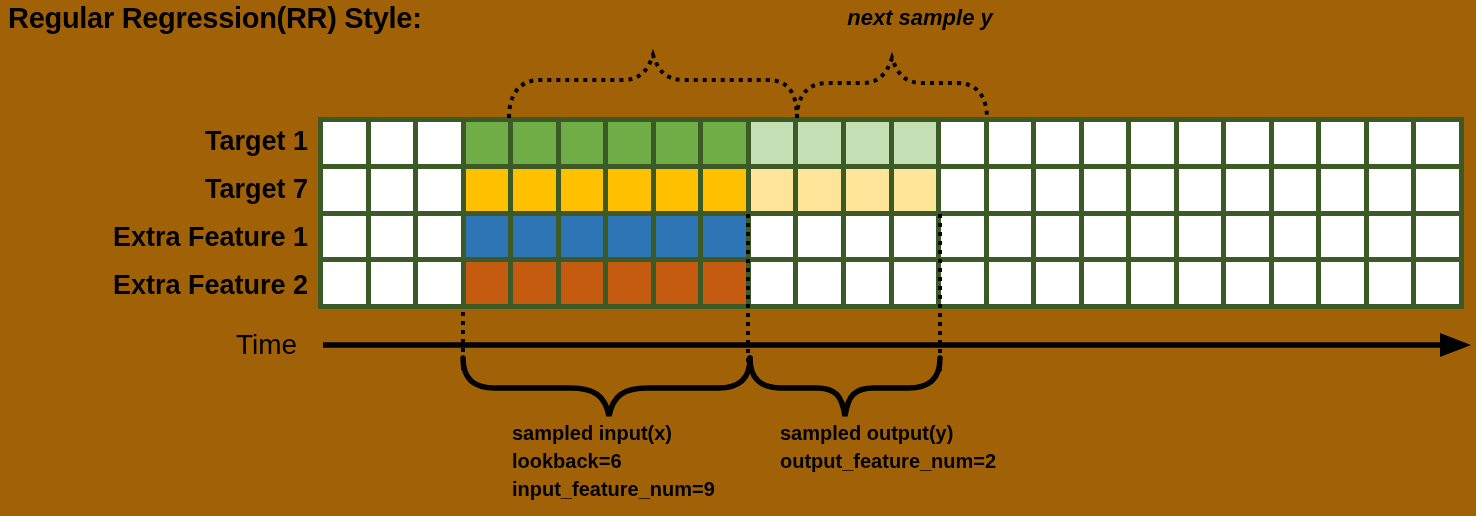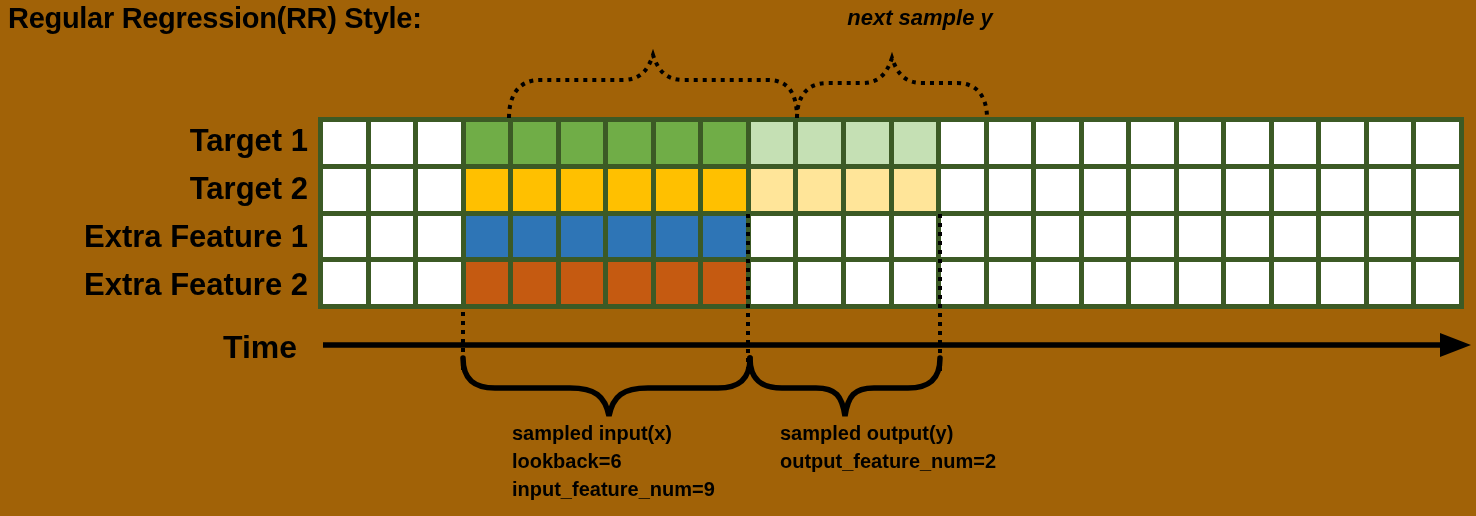--- a/index.html
+++ b/index.html
@@ -4,43 +4,43 @@
 <style>
   html,body{margin:0;padding:0;background:#fff;}
   #stage{position:relative;width:1476px;height:516px;overflow:hidden;
          font-family:"Liberation Sans",sans-serif;color:#000;background:#a16207;}
   .abs{position:absolute;}
   #title{left:8px;top:2px;font-size:29px;font-weight:700;letter-spacing:-0.3px;}
   .next-label{top:5px;font-size:22px;font-weight:600;font-style:italic;transform:translateX(-50%);white-space:nowrap;}
   #next-x{left:661px;}
   #next-y{left:896px;margin-left:24px;}
   #row-labels{left:0;top:117px;width:308px;}
-  .row-label{height:48px;line-height:48px;text-align:right;font-size:31px;font-weight:700;white-space:nowrap;}
+  .row-label{height:48px;line-height:48px;text-align:right;font-size:27px;font-weight:700;white-space:nowrap;}
   #grid{left:318px;top:117px;width:1146px;height:192px;display:grid;
         grid-template-columns:repeat(24,1fr);grid-template-rows:repeat(4,1fr);
         gap:5px;padding:5px;box-sizing:border-box;}
   .cell{width:100%;height:100%;}
-  #time-label{left:223px;top:329px;font-size:32px;font-weight:700;}
+  #time-label{left:236px;top:329px;font-size:28px;font-weight:400;}
   svg.overlay{left:0;top:0;pointer-events:none;}
   .info-block{top:419px;font-size:20px;font-weight:600;line-height:28px;white-space:nowrap;}
   #info-input{left:512px;}
   #info-output{left:756px;margin-left:24px;}
 </style>
 </head>
 <body>
 
 <div id="stage">
 
   <div id="title" class="abs">Regular Regression(RR) Style:</div>
 
   <div id="next-y" class="abs next-label">next sample y</div>
 
   <div id="row-labels" class="abs">
     <div class="row-label">Target 1</div>
-    <div class="row-label">Target 2</div>
+    <div class="row-label">Target 7</div>
     <div class="row-label">Extra Feature 1</div>
     <div class="row-label">Extra Feature 2</div>
   </div>
 
   <div id="grid" class="abs" style="background: rgb(60, 90, 37);">
       <div class="cell" style="background: rgb(255, 255, 255);"></div>
       <div class="cell" style="background: rgb(255, 255, 255);"></div>
       <div class="cell" style="background: rgb(255, 255, 255);"></div>
       <div class="cell" style="background: rgb(112, 173, 71);"></div>
       <div class="cell" style="background: rgb(112, 173, 71);"></div>

